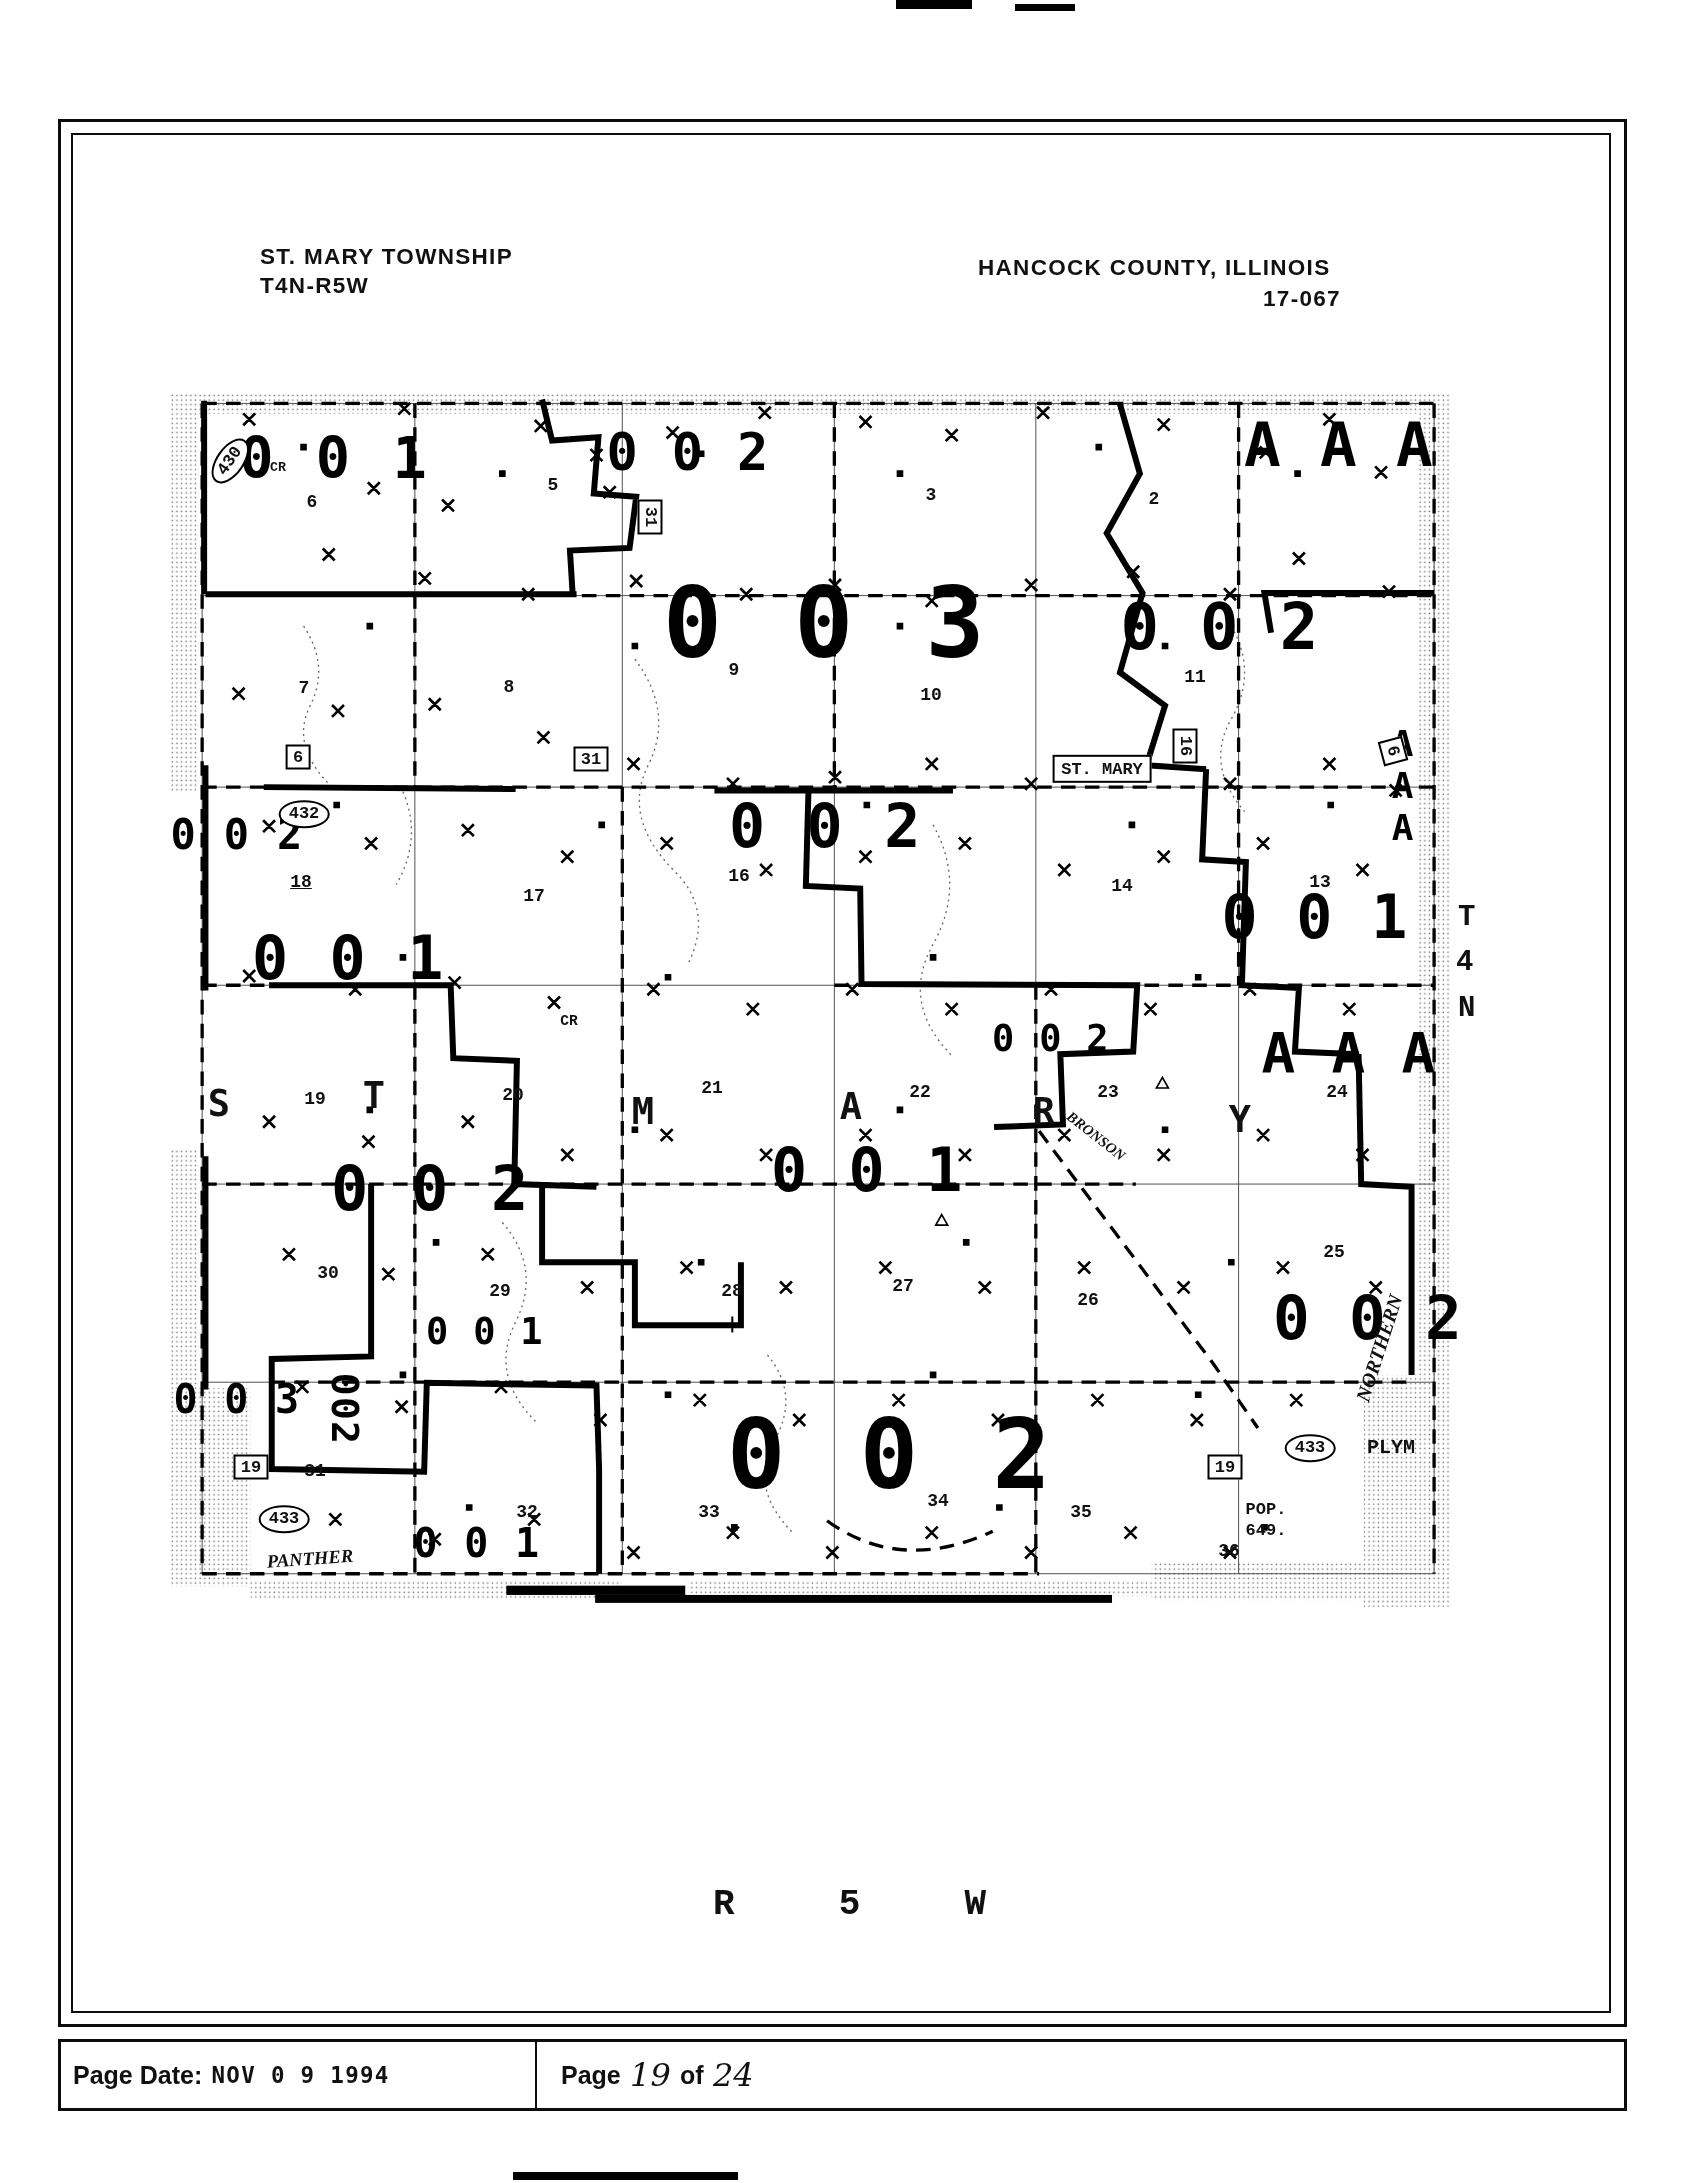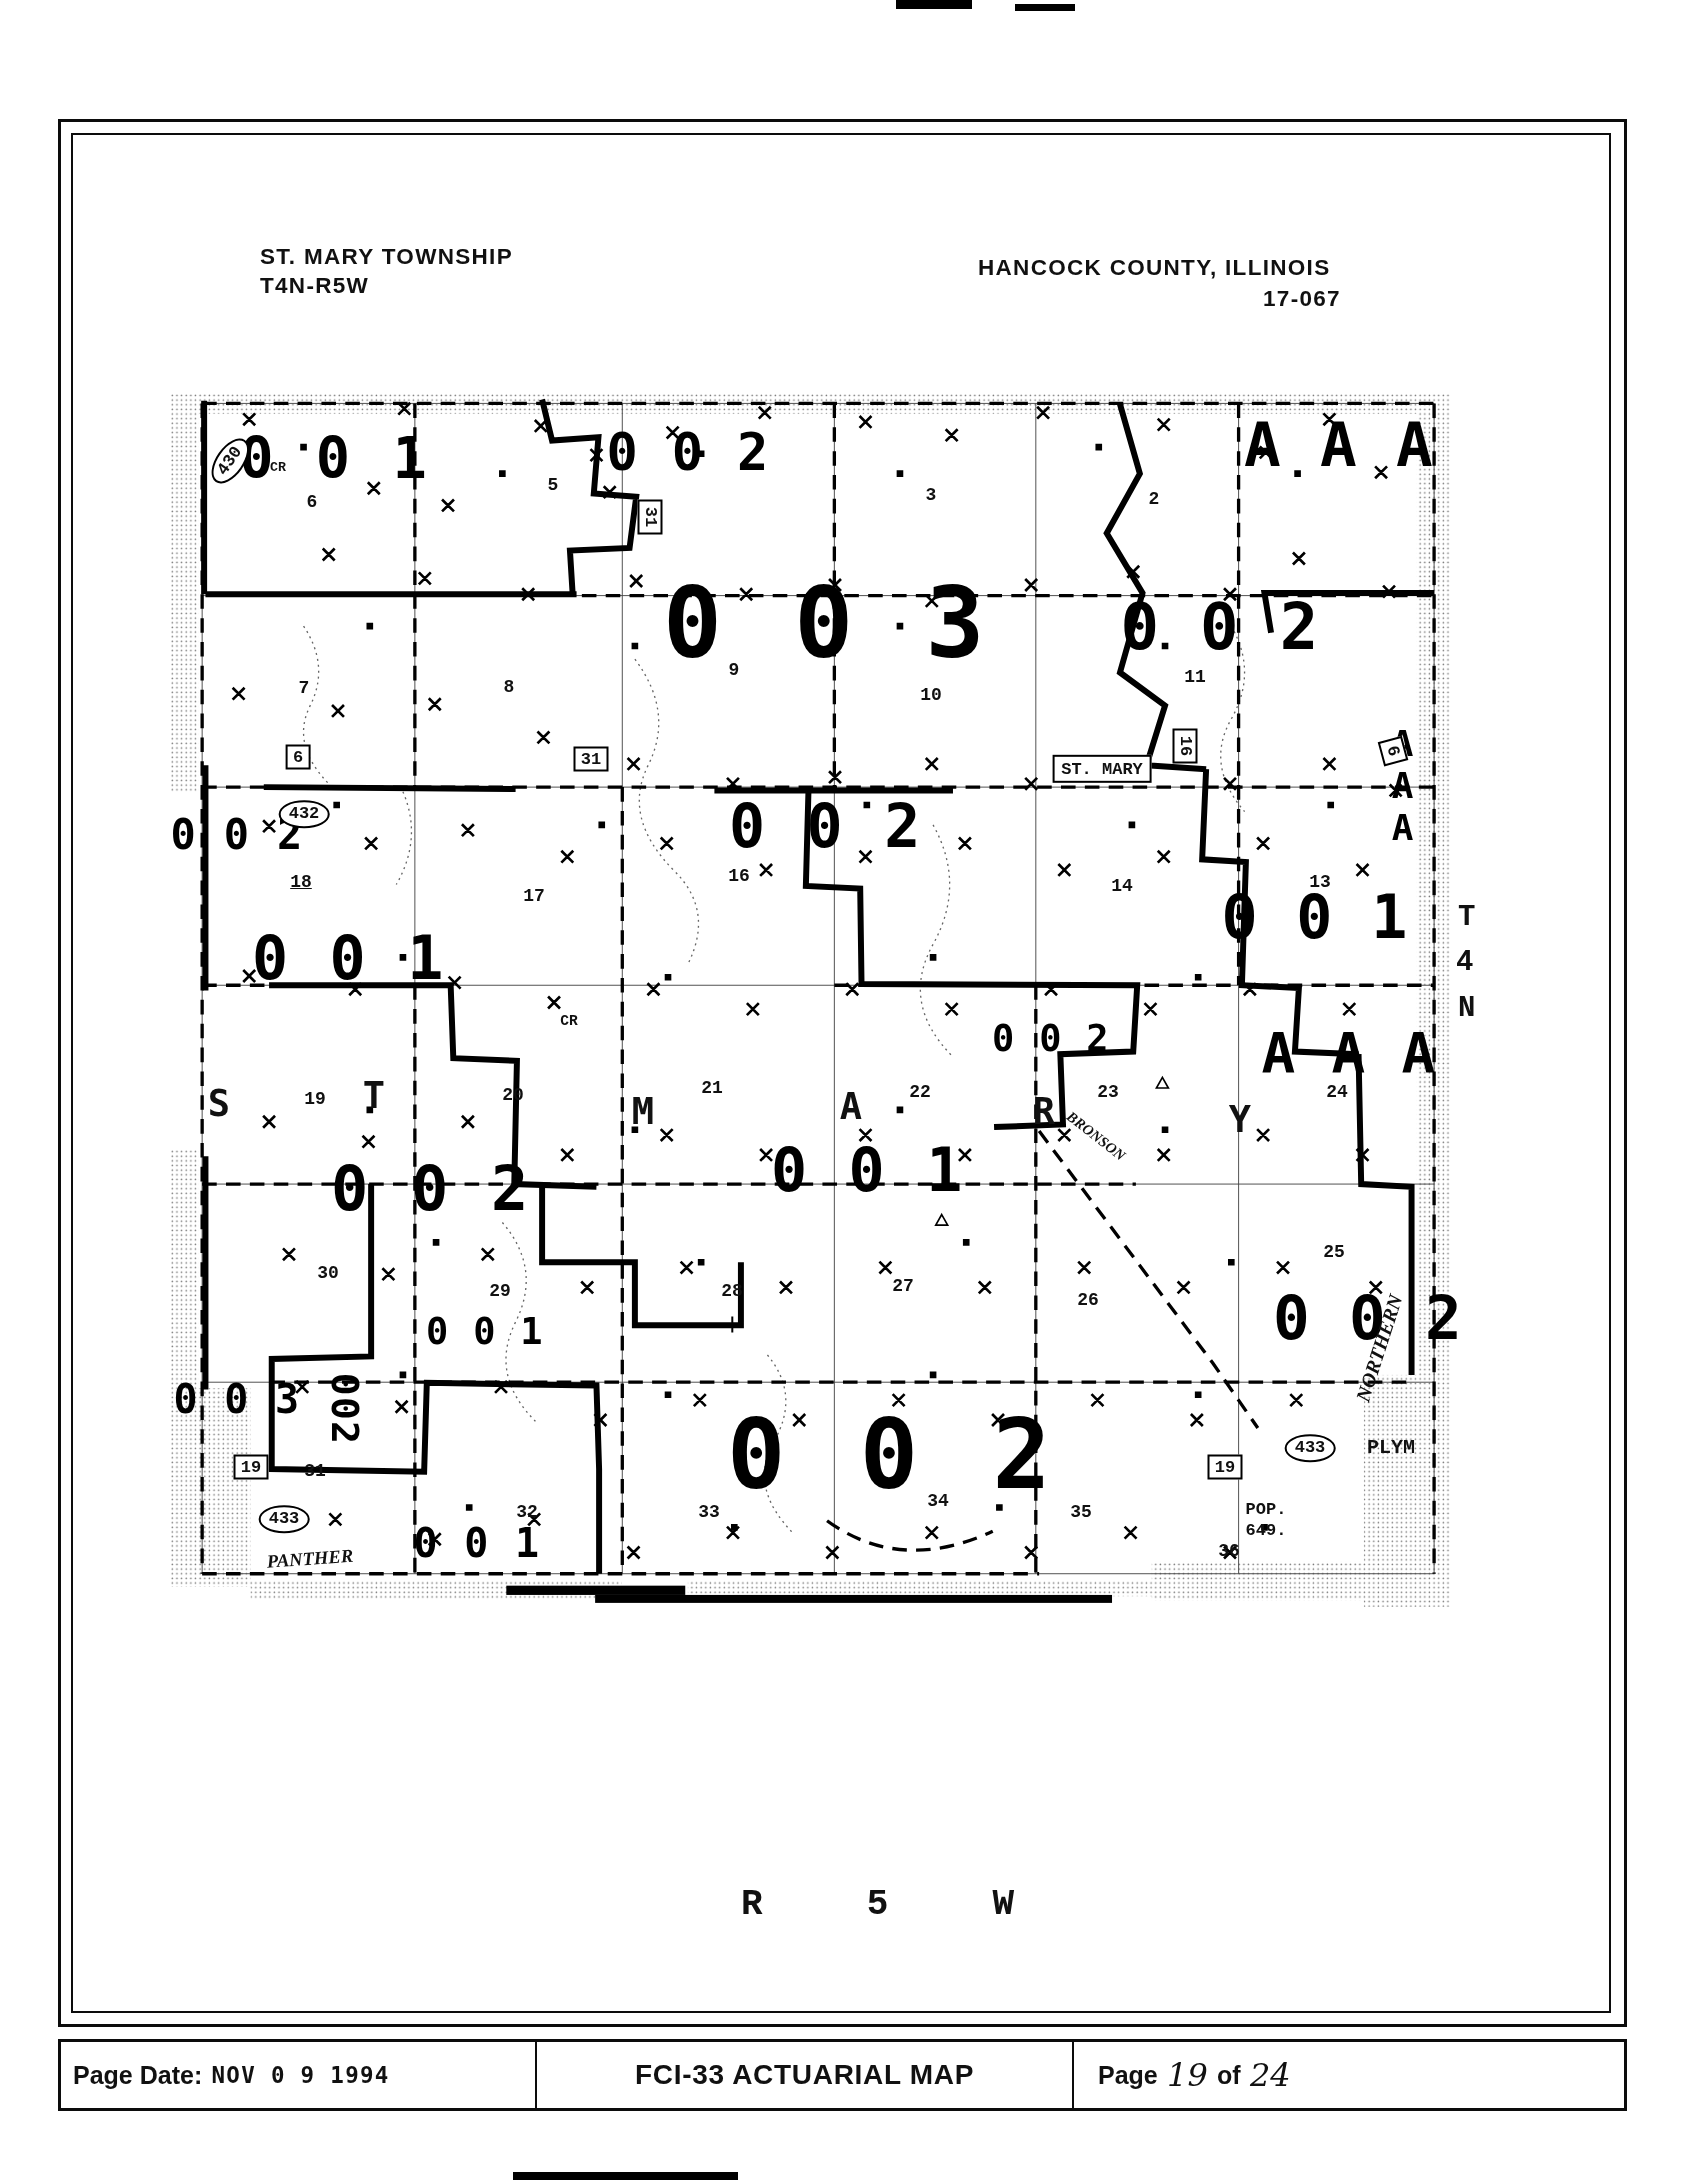--- a/index.html
+++ b/index.html
@@ -27,21 +27,21 @@
         white-space:nowrap;z-index:3;}
   .shield.oval{border-radius:50%;padding:3.3px 8px;}
   .place{position:absolute;transform:translate(-50%,-50%);line-height:1;white-space:nowrap;}
   .place.it{font-family:"Liberation Serif",serif;font-style:italic;font-weight:bold;}
   .place.mo{font-family:"Liberation Mono",monospace;font-weight:bold;}
   #town-box{position:absolute;left:931px;top:375px;transform:translate(-50%,-50%);background:#fff;
         border:2px solid #000;font-family:"Liberation Mono",monospace;font-weight:bold;font-size:17px;
         padding:2.7px 6.6px;white-space:nowrap;z-index:3;}
   
   .t4n{font-family:"Liberation Mono",monospace;font-weight:bold;font-size:29px;}
-  #r5w{font-family:"Liberation Mono",monospace;font-weight:bold;font-size:36px;letter-spacing:9.3px;word-spacing:64px;margin-left:28px;}
+  #r5w{font-family:"Liberation Mono",monospace;font-weight:bold;font-size:36px;letter-spacing:9.3px;word-spacing:64px;}
   
   #footer{left:58px;top:2039px;width:1563px;height:66px;border:3.3px solid #0c0c0c;display:flex;background:#fff;}
   .fcell{display:flex;align-items:center;height:100%;box-sizing:border-box;}
   #fcell-date{width:476px;border-right:2.7px solid #0c0c0c;padding-left:12px;}
   #fcell-title{width:537px;border-right:2.7px solid #0c0c0c;justify-content:center;}
   #fcell-page{flex:1;padding-left:24px;}
   .flabel{font-family:"Liberation Sans",sans-serif;font-weight:bold;font-size:25px;}
   .fstamp{font-family:"DejaVu Sans Mono",monospace;font-weight:bold;font-size:22.5px;margin-left:9.3px;letter-spacing:1.3px;}
   .ftitle{font-family:"Liberation Sans",sans-serif;font-weight:bold;font-size:28px;letter-spacing:0.7px;}
   .fhand{font-family:"DejaVu Serif",serif;font-style:italic;font-size:32px;margin:0 9.3px;}
@@ -230,23 +230,20 @@
   <div class="abs t4n" style="left:1456px;top:946px;">4</div>
   <div class="abs t4n" style="left:1458px;top:992px;">N</div>
 
   <div class="abs" id="r5w" style="left:713px;top:1884px;">R 5 W</div>
 
   <div class="abs" id="footer">
     <div class="fcell" id="fcell-date">
       <span class="flabel">Page Date:</span>
       <span class="fstamp">NOV 0 9 1994</span>
     </div>
-    <div class="fcell" id="fcell-title">
-      <span class="ftitle">FCI-33 ACTUARIAL MAP</span>
-    </div>
     <div class="fcell" id="fcell-page">
       <span class="flabel">Page</span>
       <span class="fhand">19</span>
       <span class="flabel">of</span>
       <span class="fhand">24</span>
     </div>
   </div>
 
 </div>
 

